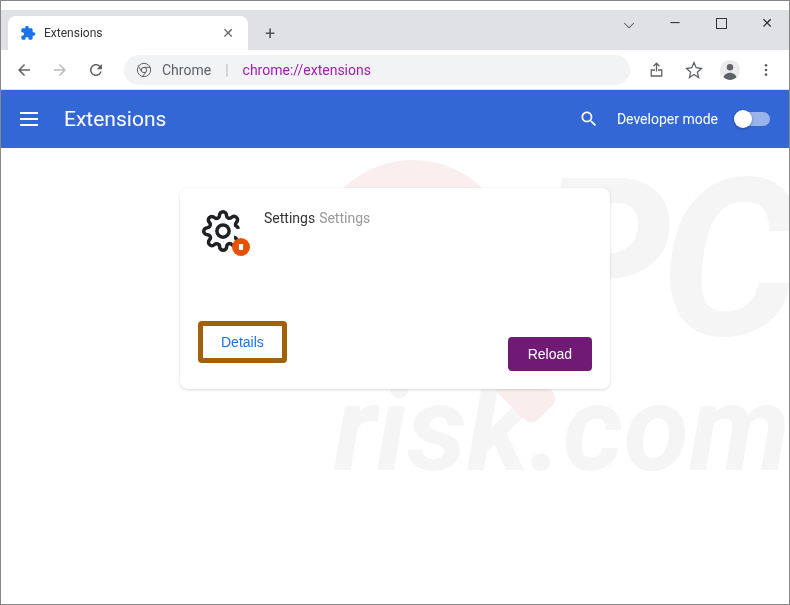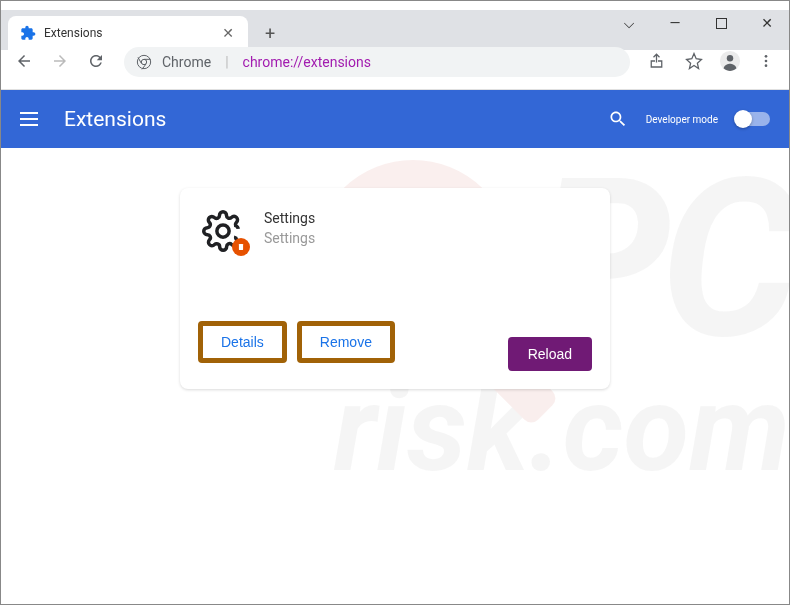--- a/index.html
+++ b/index.html
@@ -144,21 +144,21 @@
       margin-bottom: 3px;
       font-size: 18px;
       color: #555;
     }
     
     
     .toolbar {
       height: 40px;
       background: #fff;
       display: flex;
-      align-items: flex-end;
+      align-items: center;
       padding: 12px 8px;
       gap: 4px;
       border-bottom: 1px solid #e0e0e0;
       position: relative;
       z-index: 1;
     }
     .nav-btn {
       width: 32px;
       height: 32px;
       display: flex;
@@ -236,21 +236,21 @@
       gap: 18px;
     }
     .search-btn {
       width: 20px;
       height: 20px;
       display: flex;
       align-items: center;
       justify-content: center;
     }
     .dev-mode-label {
-      font-size: 10px;
+      font-size: 14px;
     }
     .toggle {
       width: 34px;
       height: 14px;
       background: rgba(255,255,255,0.5);
       border-radius: 7px;
       position: relative;
     }
     .toggle-thumb {
       width: 18px;
@@ -298,21 +298,21 @@
       width: 18px;
       height: 18px;
       background: #e65100;
       border-radius: 50%;
       display: flex;
       align-items: center;
       justify-content: center;
     }
     .ext-info {
       display: flex;
-      flex-direction: column;
+      flex-direction: row;
       gap: 4px;
     }
     .ext-name {
       font-size: 14px;
       color: #333;
     }
     .ext-desc {
       font-size: 14px;
       color: #999;
     }
@@ -477,19 +477,18 @@
             </svg>
         </div>
       </div>
       <div class="ext-info">
         <div class="ext-name">Settings</div>
         <div class="ext-desc">Settings</div>
       </div>
     </div>
     <div class="card-actions">
       <button class="card-btn">Details</button>
-      <button class="card-btn">Remove</button>
       <button class="card-btn card-btn-primary">Reload</button>
     </div>
   </div>
 </div>
 
 <div class="frame-border"></div>
 
 </body></html>

